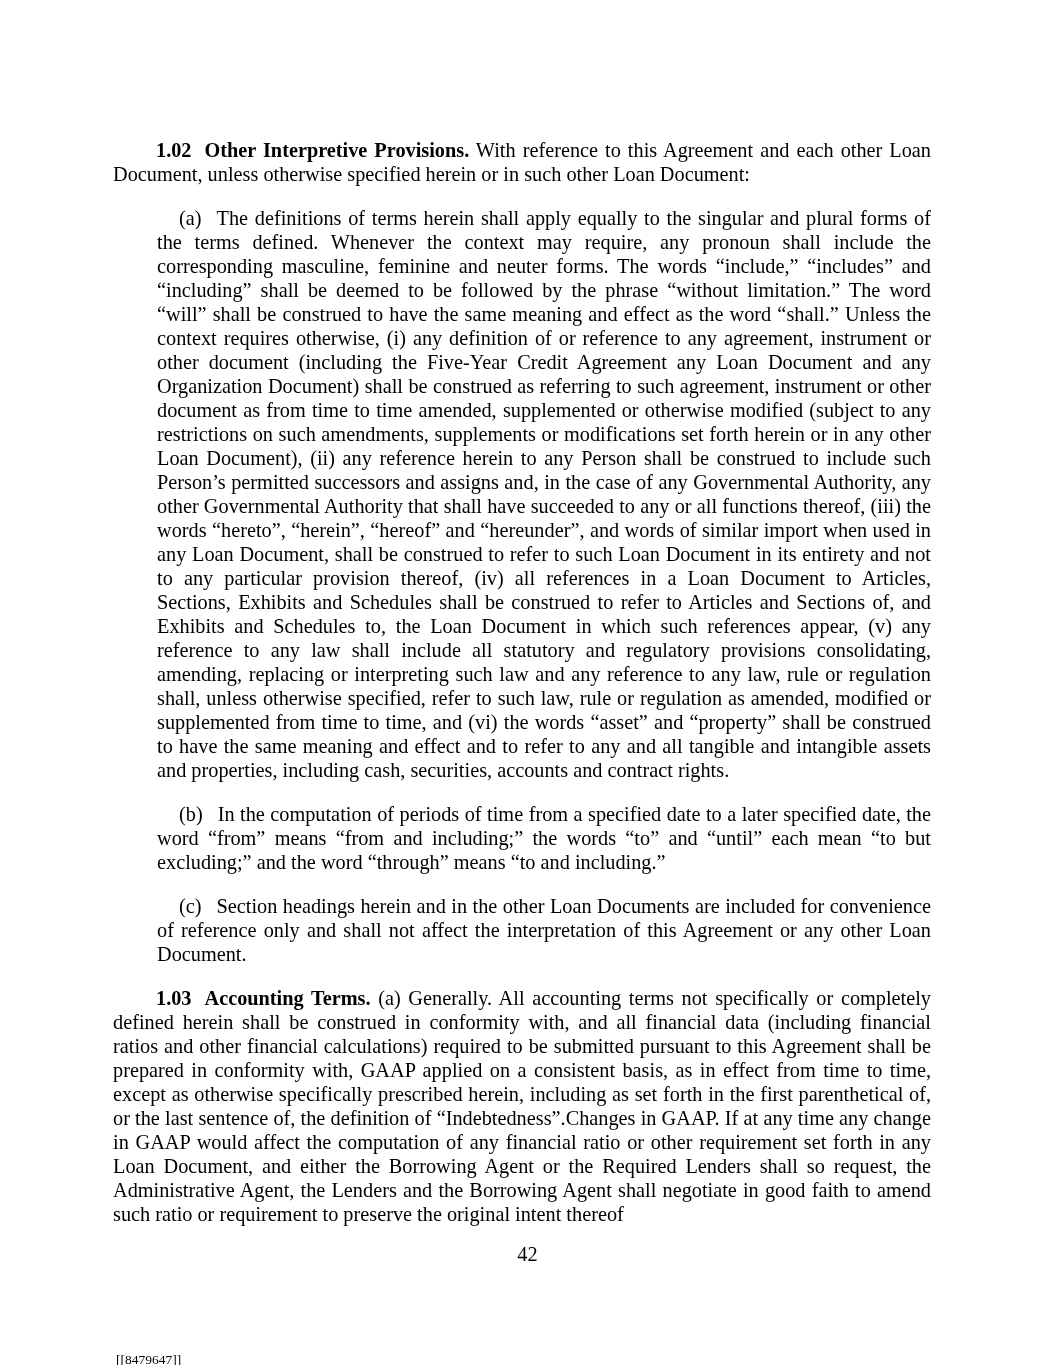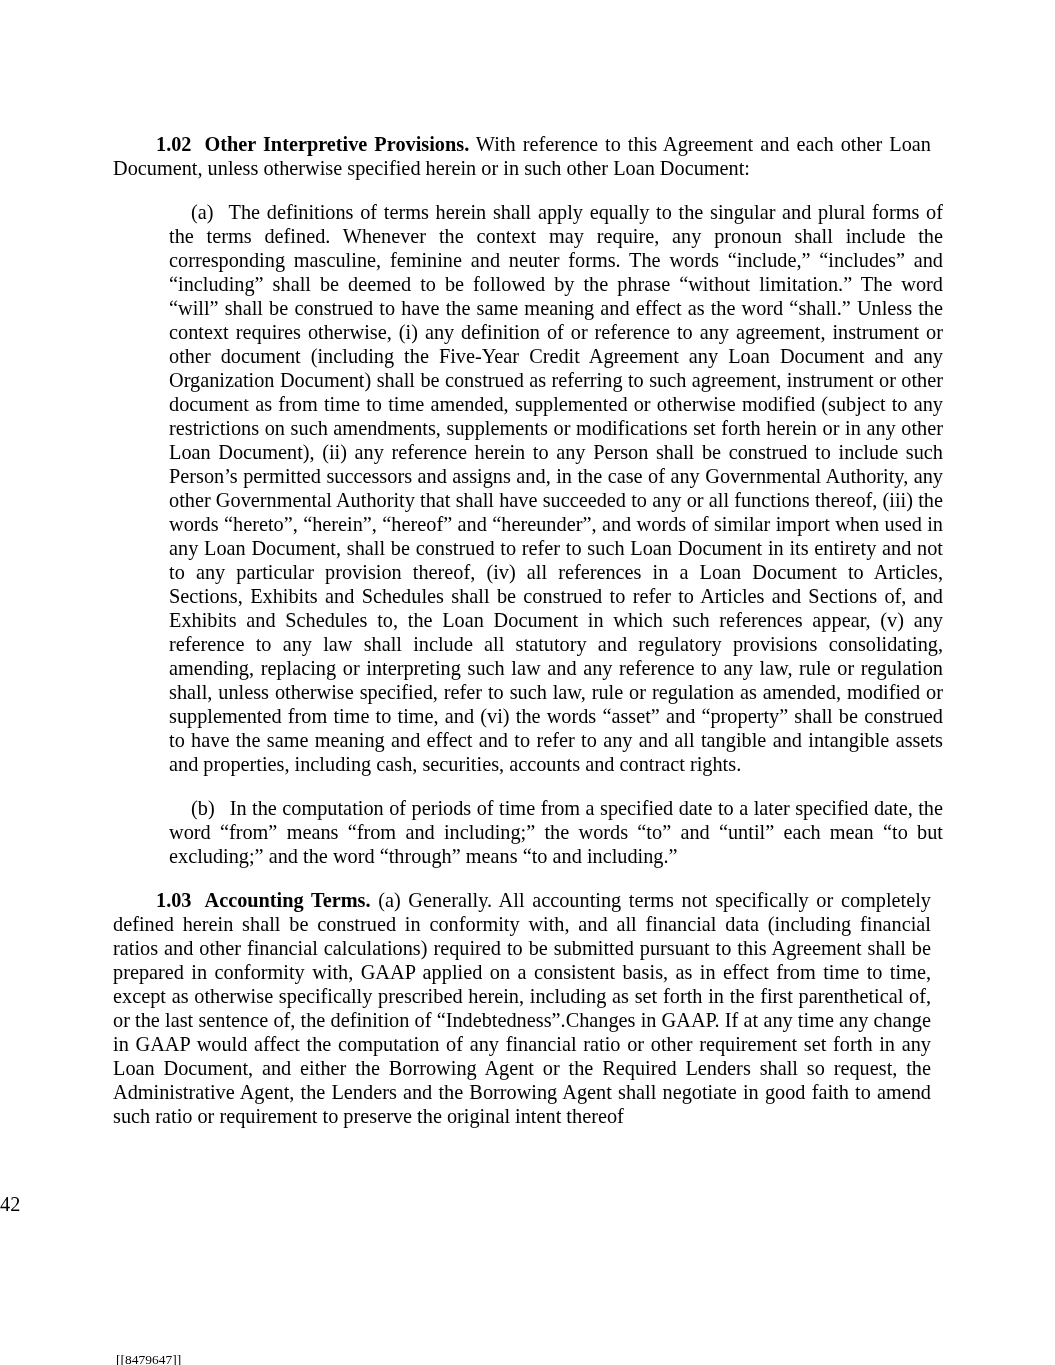--- a/index.html
+++ b/index.html
@@ -16,63 +16,64 @@
     overflow: hidden;
   }
   .page {
     position: absolute;
     inset: 0;
     background: #ffffff;
   }
   .content {
     position: absolute;
     left: 113px;
-    top: 132px;
+    top: 138px;
     width: 818px;
   }
   .para {
     margin: 0 0 20px 0;
     font-size: 20.3px;
     line-height: 24px;
     text-align: justify;
     text-justify: inter-word;
   }
   .para.section {
     text-indent: 43px;
   }
   .para.sub {
-    margin-left: 56px;
+    margin-left: 44px;
     text-indent: 22px;
     width: 774px;
   }
   .b { font-weight: bold; }
   .u { }
   .tab { display: inline-block; }
   .page-number {
     position: absolute;
-    top: 1192px;
+    top: 1242px;
     left: 0;
     width: 100%;
-    text-align: left;
+    text-align: center;
     font-size: 20.3px;
     line-height: 24px;
   }
   .footer-note {
     position: absolute;
     left: 116px;
     top: 1352px;
     font-size: 13.5px;
     line-height: 16px;
   }
 </style>
 </head>
 <body>
 
 <div class="page">
   <main class="content" id="doc-body">
       <p class="para section"><span class="b">1.02</span><span class="tab" style="width: 13px;"></span><span class="b">Other Interpretive Provisions.</span><span>  With reference to this Agreement and each other Loan Document, unless otherwise specified herein or in such other Loan Document:</span></p>
       <p class="para sub"><span>(a)</span><span class="tab" style="width: 15px;"></span><span>The definitions of terms herein shall apply equally to the singular and plural forms of the terms defined.  Whenever the context may require, any pronoun shall include the corresponding masculine, feminine and neuter forms.  The words “include,” “includes” and “including” shall be deemed to be followed by the phrase “without limitation.”  The word “will” shall be construed to have the same meaning and effect as the word “shall.”  Unless the context requires otherwise, (i) any definition of or reference to any agreement, instrument or other document (including the Five-Year Credit Agreement any Loan Document and any Organization Document) shall be construed as referring to such agreement, instrument or other document as from time to time amended, supplemented or otherwise modified (subject to any restrictions on such amendments, supplements or modifications set forth herein or in any other Loan Document), (ii) any reference herein to any Person shall be construed to include such Person’s permitted successors and assigns and, in the case of any Governmental Authority, any other Governmental Authority that shall have succeeded to any or all functions thereof, (iii) the words “hereto”, “herein”, “hereof” and “hereunder”, and words of similar import when used in any Loan Document, shall be construed to refer to such Loan Document in its entirety and not to any particular provision thereof, (iv) all references in a Loan Document to Articles, Sections, Exhibits and Schedules shall be construed to refer to Articles and Sections of, and Exhibits and Schedules to, the Loan Document in which such references appear, (v) any reference to any law shall include all statutory and regulatory provisions consolidating, amending, replacing or interpreting such law and any reference to any law, rule or regulation shall, unless otherwise specified, refer to such law, rule or regulation as amended, modified or supplemented from time to time, and (vi) the words “asset” and “property” shall be construed to have the same meaning and effect and to refer to any and all tangible and intangible assets and properties, including cash, securities, accounts and contract rights.</span></p>
       <p class="para sub"><span>(b)</span><span class="tab" style="width: 15px;"></span><span>In the computation of periods of time from a specified date to a later specified date, the word “from” means “from and including;” the words “to” and “until” each mean “to but excluding;” and the word “through” means “to and including.”</span></p>
+      <p class="para sub"><span>(c)</span><span class="tab" style="width: 15px;"></span><span>Section headings herein and in the other Loan Documents are included for convenience of reference only and shall not affect the interpretation of this Agreement or any other Loan Document.</span></p>
       <p class="para section"><span class="b">1.03</span><span class="tab" style="width: 13px;"></span><span class="b">Accounting Terms.</span><span>  (a)  </span><span class="u">Generally</span><span>.  All accounting terms not specifically or completely defined herein shall be construed in conformity with, and all financial data (including financial ratios and other financial calculations) required to be submitted pursuant to this Agreement shall be prepared in conformity with, GAAP applied on a consistent basis, as in effect from time to time, </span><span class="u">except</span><span> as otherwise specifically prescribed herein, including as set forth in the first parenthetical of, or the last sentence of, the definition of “Indebtedness”.</span><span class="u">Changes in GAAP</span><span>. If at any time any change in GAAP would affect the computation of any financial ratio or other requirement set forth in any Loan Document, and either the Borrowing Agent or the Required Lenders shall so request, the Administrative Agent, the Lenders and the Borrowing Agent shall negotiate in good faith to amend such ratio or requirement to preserve the original intent thereof</span></p>
     </main>
   <div class="page-number">42</div>
   <div class="footer-note">[[8479647]]</div>
 </div>
 
 </body></html>

